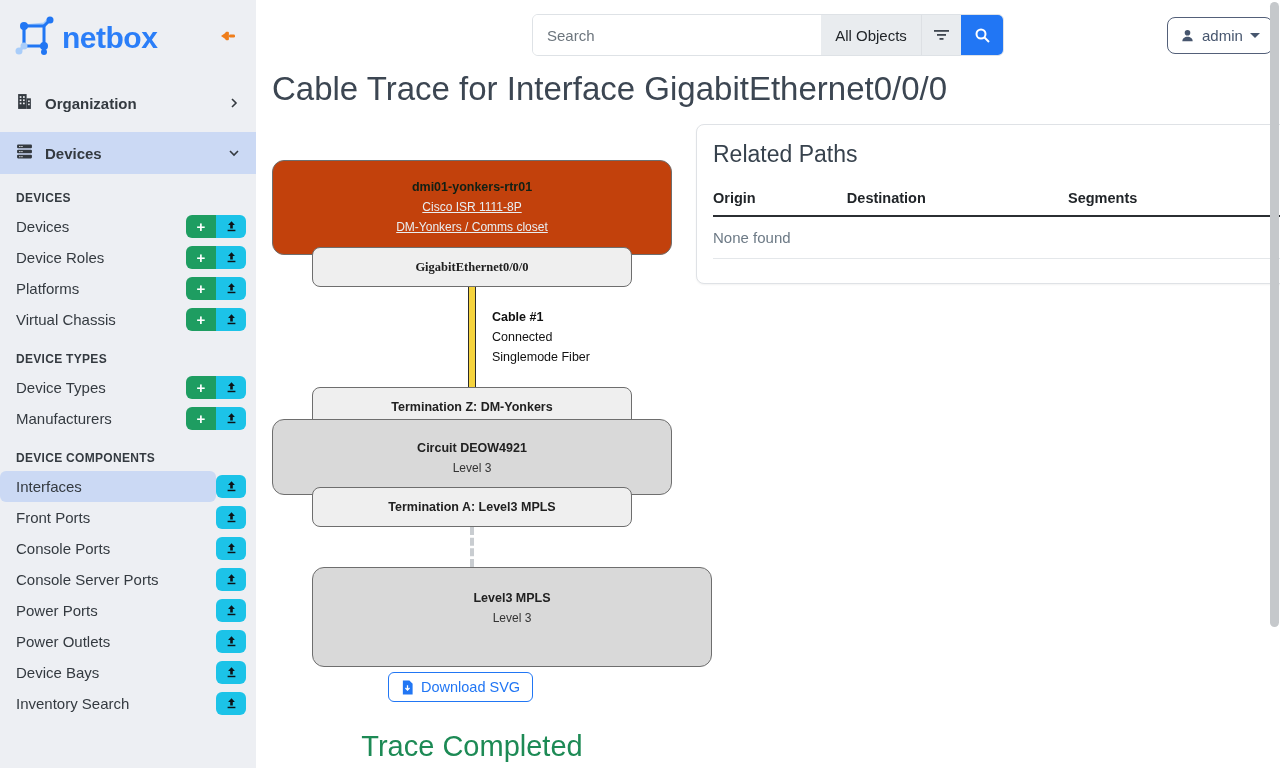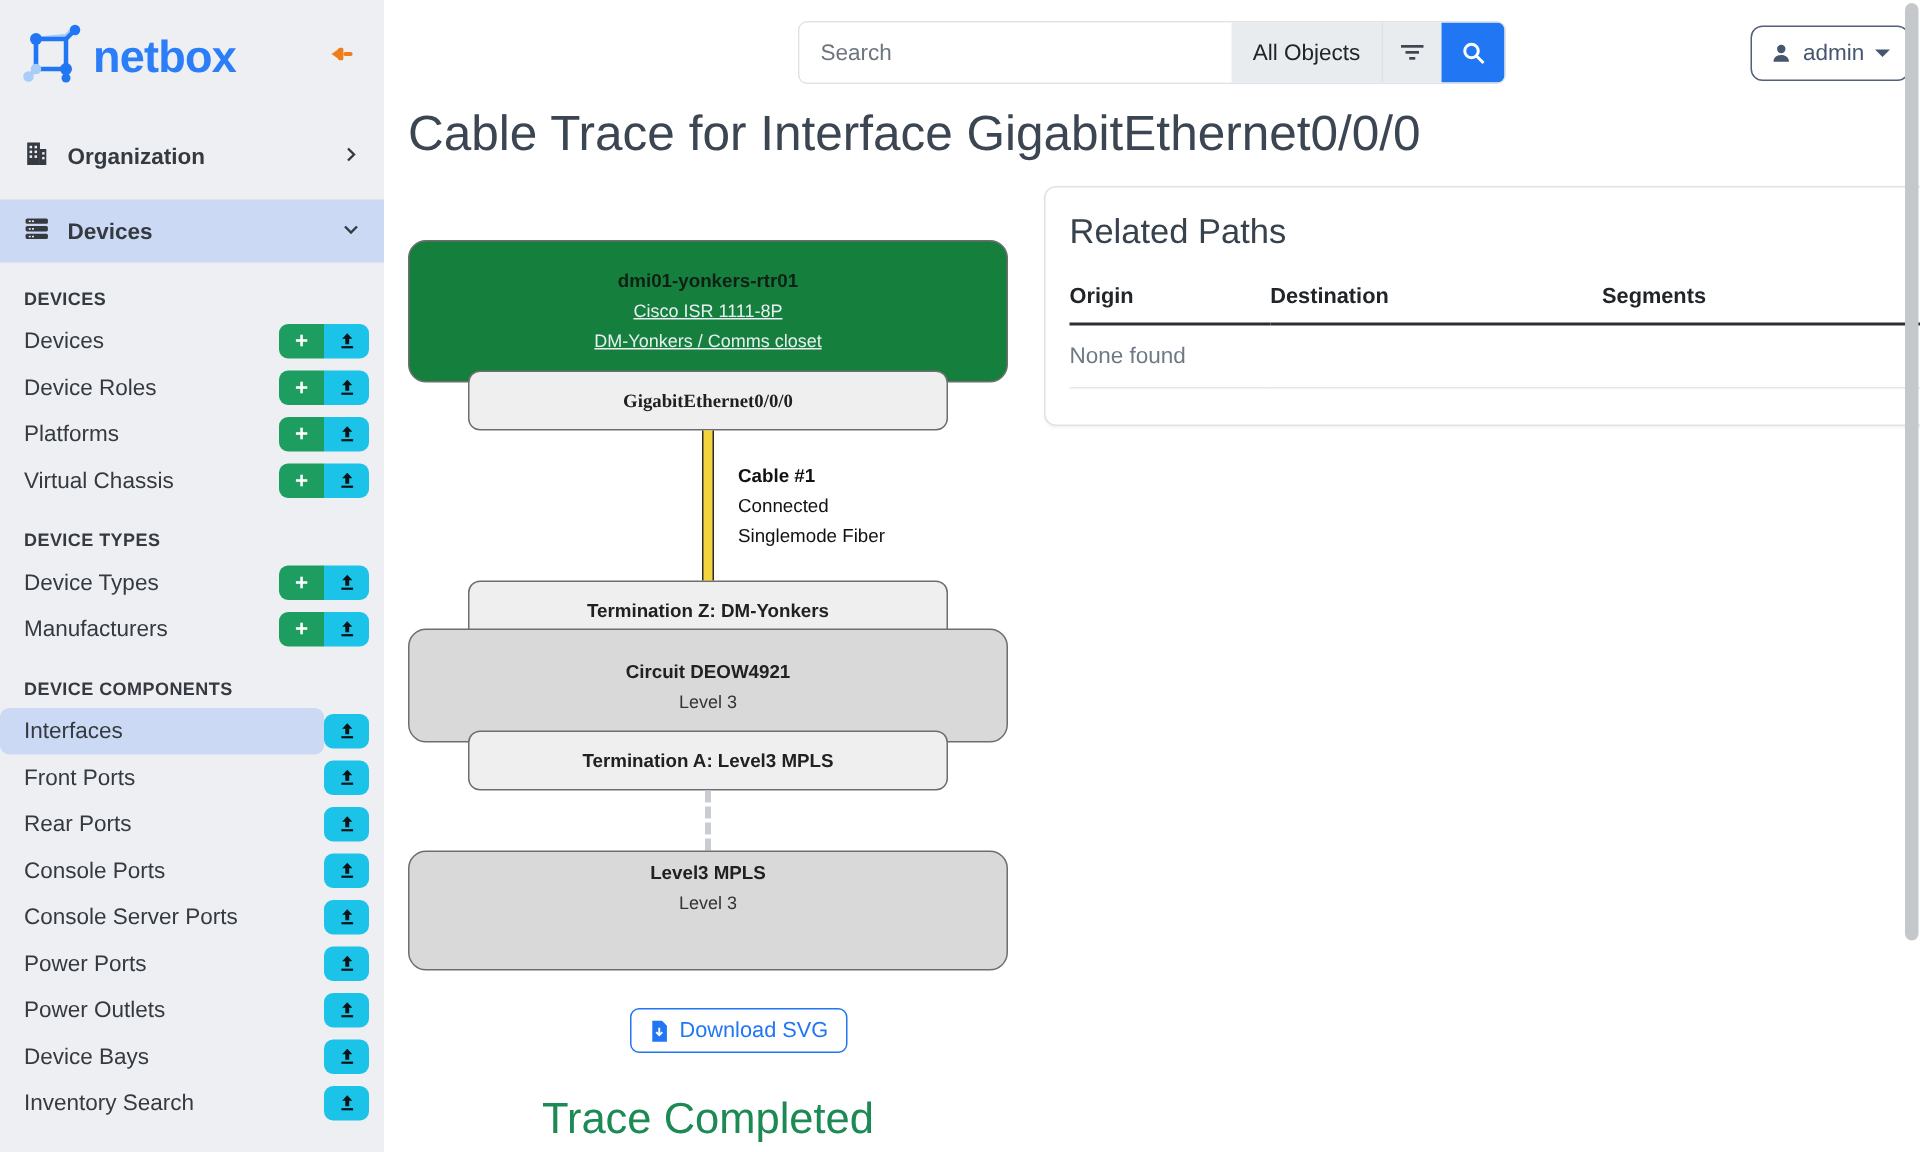--- a/index.html
+++ b/index.html
@@ -51,44 +51,44 @@
              border:1px solid #536079; border-radius:8px; font-size:15px; color:#47566e; cursor:pointer; }
   .caret { width:0; height:0; border-left:5px solid transparent; border-right:5px solid transparent;
            border-top:5px solid #47566e; }
 
   .page-title { position:absolute; left:16px; top:70px; font-size:33px; font-weight:300;
                 color:#3c4652; }
 
   
   .trace { position:absolute; left:16px; top:140px; width:400px; height:628px; }
   .node { position:absolute; text-align:center; border:1px solid #6e6e6e; }
-  .device-box { left:0; top:20px; width:400px; height:95px; background:#15803d; border-radius:12px;
+  .device-box { left:0; top:20px; width:400px; height:95px; background:#c2410c; border-radius:12px;
                 padding-top:19px; }
   .device-name { font-size:12.5px; font-weight:bold; color:#102015; margin-bottom:6px; cursor:pointer; }
   .device-sub { font-size:12px; color:#e9eef2; margin-bottom:6px; cursor:pointer;text-decoration:underline; }
   .small-box { left:40px; width:320px; height:40px; background:#efefef; border-radius:8px;
                line-height:38px; font-size:12.5px; font-weight:bold; color:#212121; cursor:pointer; }
   .iface-box { top:107px;font-family:Liberation Serif, serif; }
   .termz-box { top:247px; }
   .terma-box { top:347px; }
   .big-gray { left:0; width:400px; background:#d9d9d9; border-radius:12px; }
   .circuit-box { top:279px; height:76px; padding-top:21px; }
-  .pnet-box { top:427px; height:80px; padding-top:7px; }
+  .pnet-box { top:427px; height:100px; padding-top:23px;margin-left:40px; }
   .gray-title { font-size:12.5px; font-weight:bold; color:#212121; margin-bottom:6px; cursor:pointer; }
   .gray-sub { font-size:12px; color:#333; cursor:pointer; }
 
   .cable-line { position:absolute; left:196px; top:147px; width:8px; height:100px;
                 background:#f5d33d; border-left:1.5px solid #2b2b2b; border-right:1.5px solid #2b2b2b; }
   .cable-text { position:absolute; left:220px; top:167px; text-align:left; font-size:12.5px;
                 color:#111; line-height:20px; }
   .cable-text .b { font-weight:bold; }
   .dash-line { position:absolute; left:198px; top:387px; height:40px; width:0;
                border-left:4px dashed #c9cdd1; }
 
-  .dl-btn { position:absolute; left:148px; top:532px; height:30px; padding:0 12px;
+  .dl-btn { position:absolute; left:116px; top:532px; height:30px; padding:0 12px;
             display:flex; align-items:center; gap:7px; background:#fff; border:1px solid #2176f4;
             border-radius:6px; color:#2176f4; font-size:14.5px; cursor:pointer;
             font-family:"Liberation Sans",sans-serif; }
   .trace-status { position:absolute; left:0; top:590px; width:400px; text-align:center;
                   font-size:29px; color:#1d8a55; }
 
   
   .card { position:absolute; left:440px; top:124px; width:616px; height:160px; background:#fff;
           border:1px solid #dfe2e6; border-radius:8px; box-shadow:0 1px 2px rgba(0,0,0,.05);
           padding:16px; }
@@ -266,31 +266,20 @@
         <button class="btn-import solo">
           <svg width="13" height="13" viewBox="0 0 16 16" fill="#0c1418">
             <path d="M8 1.5l4.2 4.5H9.6v4.5H6.4V6H3.8z"></path>
             <rect x="3.2" y="12" width="9.6" height="1.8"></rect>
           </svg>
         </button>
       </span>
   </div>
   <div class="side-item">
     <span class="side-label">Front Ports</span>
-    <span class="btns">
-        <button class="btn-import solo">
-          <svg width="13" height="13" viewBox="0 0 16 16" fill="#0c1418">
-            <path d="M8 1.5l4.2 4.5H9.6v4.5H6.4V6H3.8z"></path>
-            <rect x="3.2" y="12" width="9.6" height="1.8"></rect>
-          </svg>
-        </button>
-      </span>
-  </div>
-  <div class="side-item">
-    <span class="side-label">Rear Ports</span>
     <span class="btns">
         <button class="btn-import solo">
           <svg width="13" height="13" viewBox="0 0 16 16" fill="#0c1418">
             <path d="M8 1.5l4.2 4.5H9.6v4.5H6.4V6H3.8z"></path>
             <rect x="3.2" y="12" width="9.6" height="1.8"></rect>
           </svg>
         </button>
       </span>
   </div>
   <div class="side-item">

